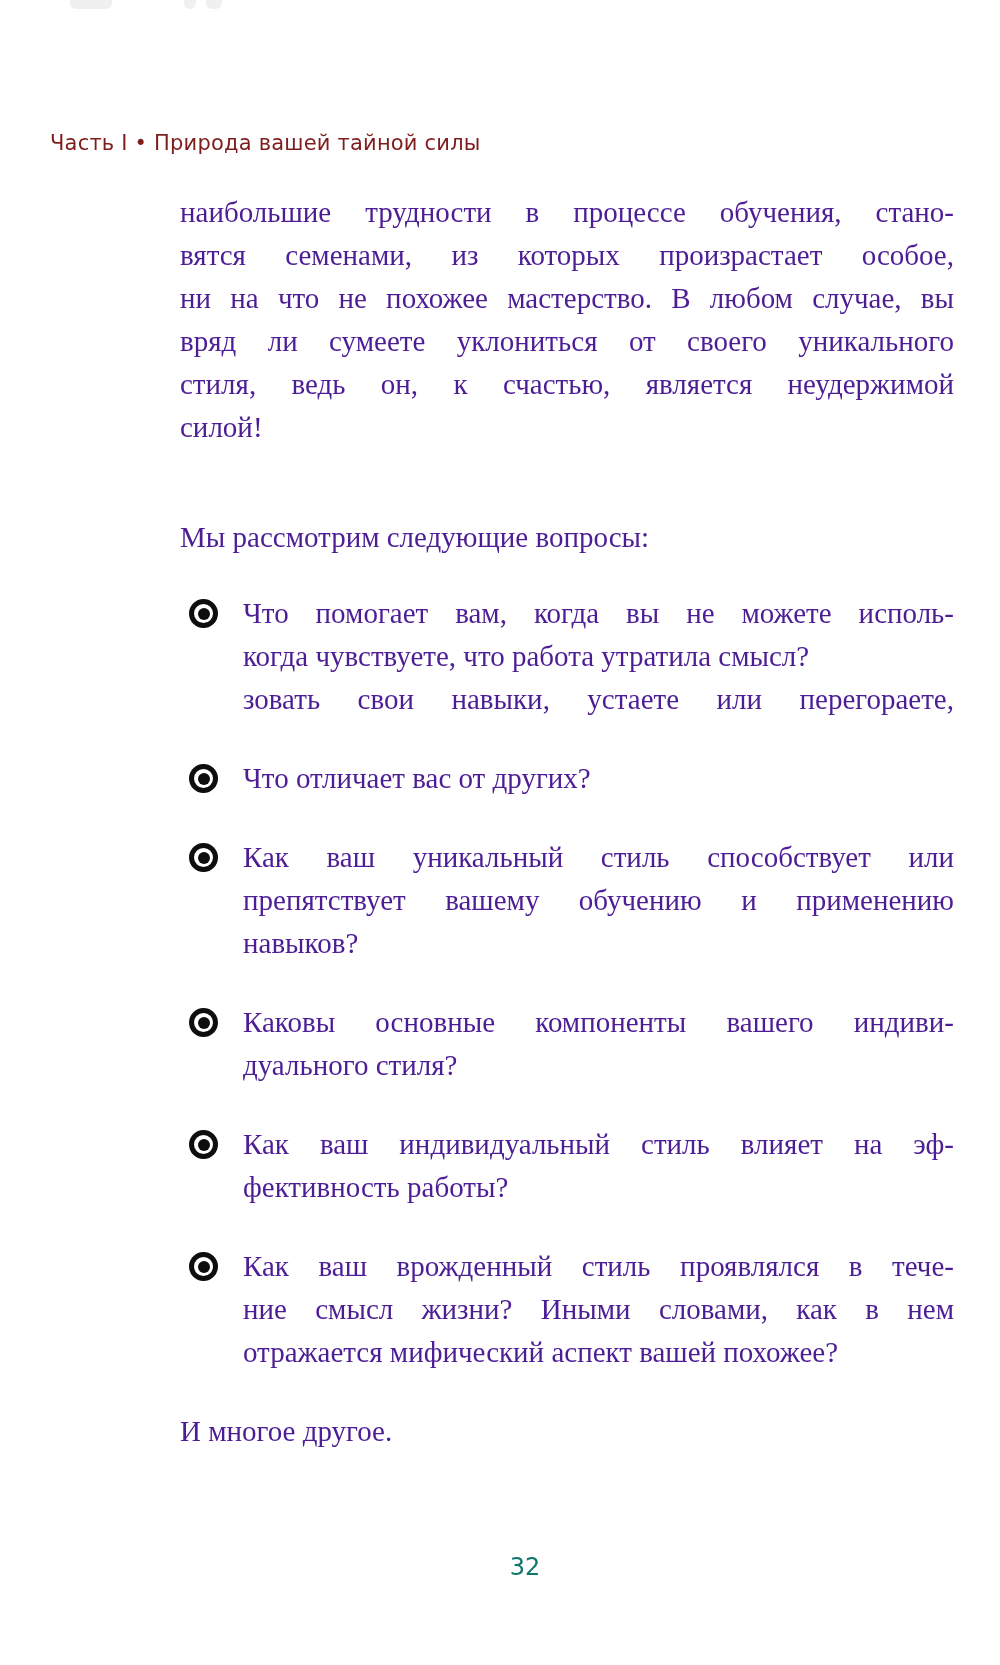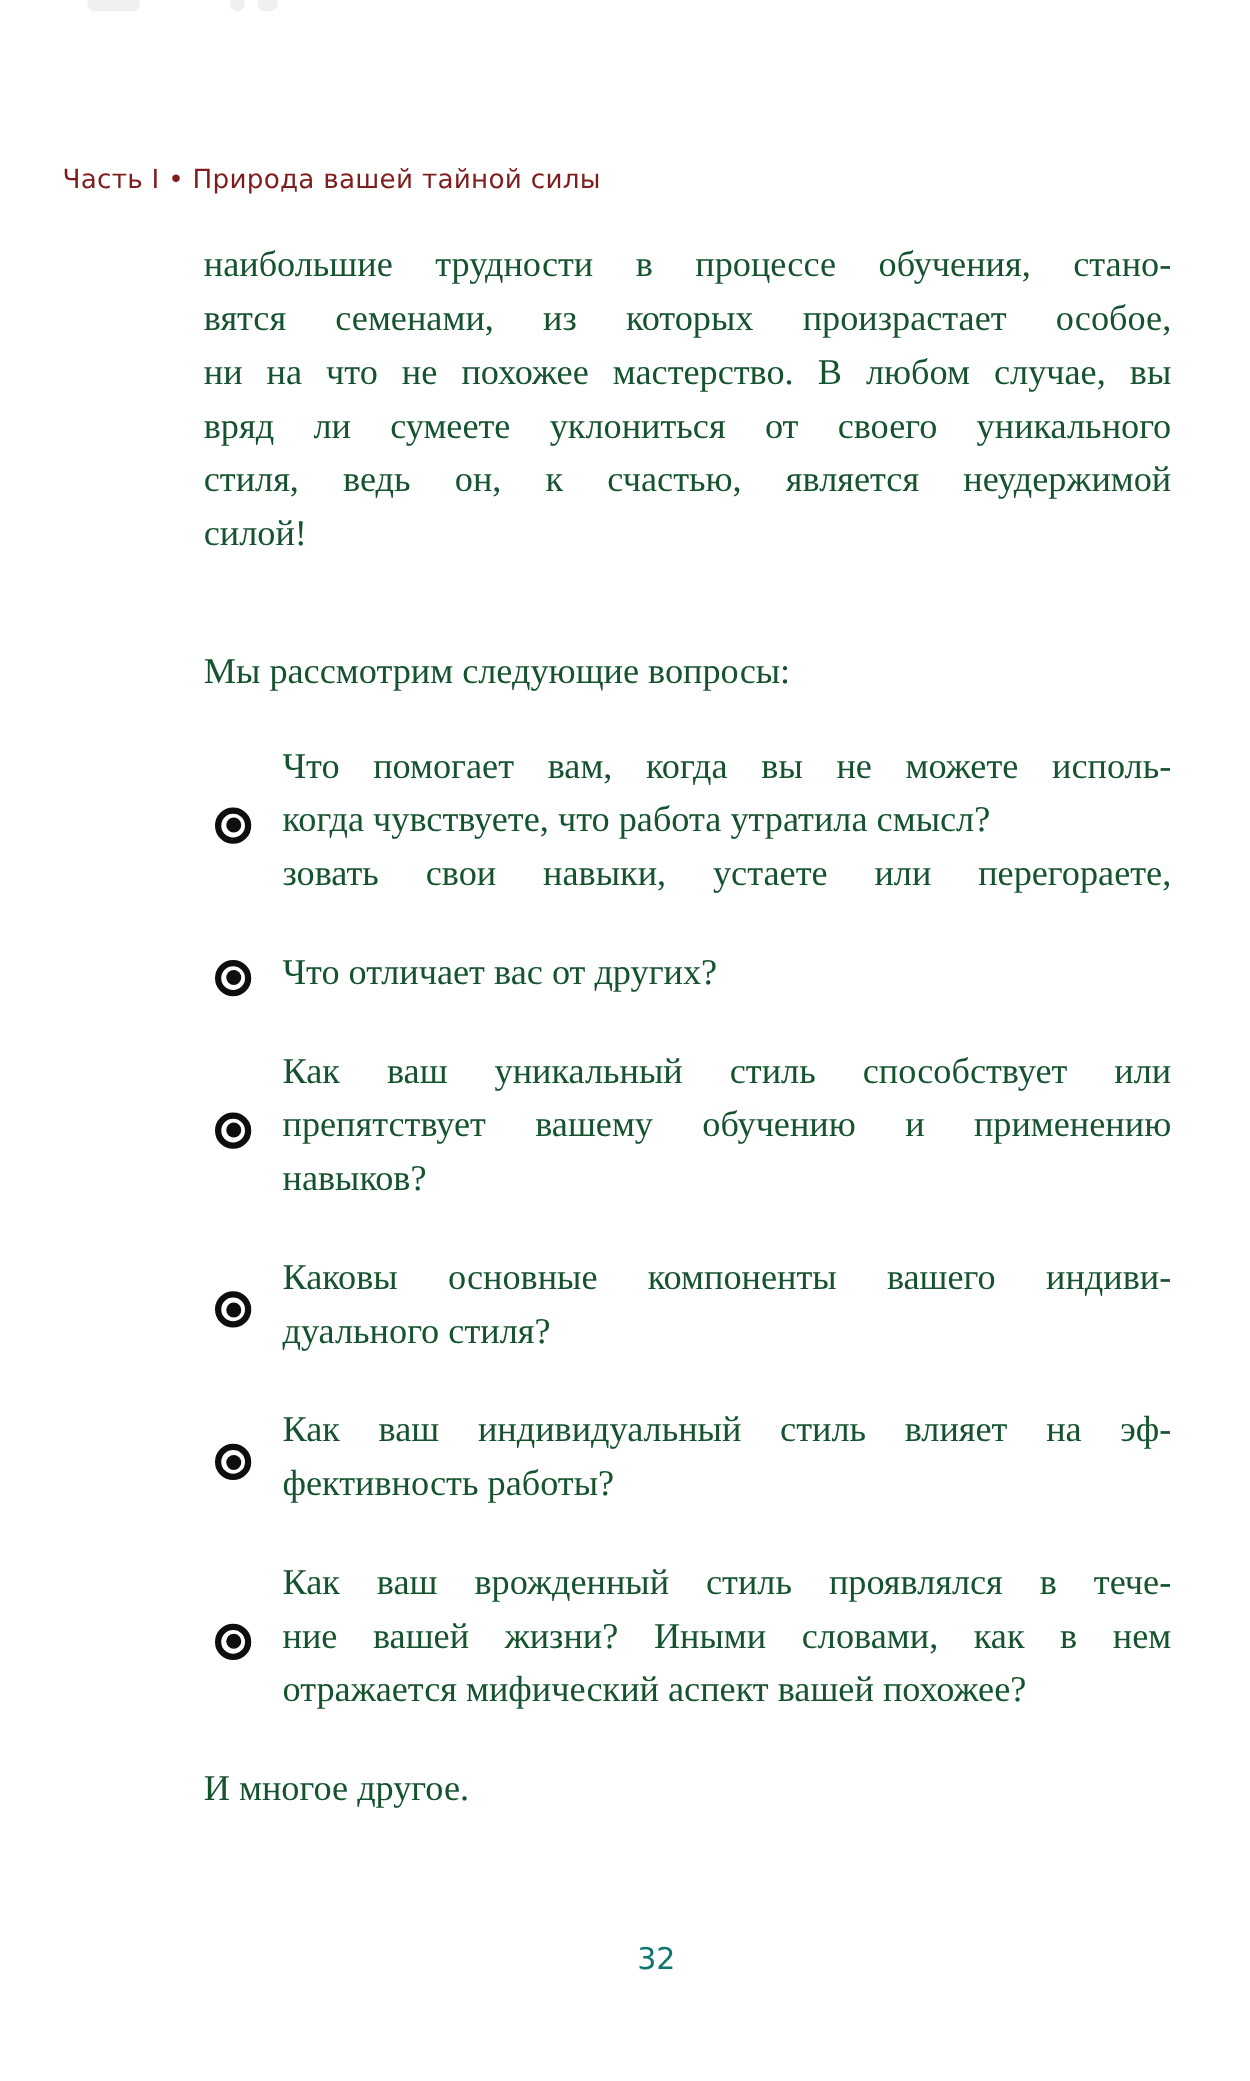--- a/index.html
+++ b/index.html
@@ -37,46 +37,46 @@
     text-align: left;
     font-family: "DejaVu Sans", "Liberation Sans", sans-serif;
     font-size: 21px;
     letter-spacing: 0.2px;
     color: #7f1d1d;
   }
 
   .content {
     position: absolute;
     top: 191px;
-    left: 163px;
+    left: 180px;
     width: 774px;
     font-size: 29px;
     line-height: 43px;
-    color: #14532d;
+    color: #4c1d95;
   }
 
   .jline {
     text-align: justify;
     text-align-last: justify;
     white-space: normal;
   }
   .jline.last {
     text-align-last: left;
   }
 
   .intro {
     margin-top: 67px;
   }
 
   .question-list {
     margin-top: 33px;
   }
   .question-item {
     display: flex;
-    align-items: center;
+    align-items: flex-start;
     margin-bottom: 36px;
   }
   .bullet-icon {
     flex: 0 0 auto;
     box-sizing: content-box;
     width: 19px;
     height: 19px;
     border: 5px solid #0e0e0e;
     border-radius: 50%;
     position: relative;
@@ -177,21 +177,21 @@
         <div class="question-text">
             <div class="jline">Как ваш индивидуальный стиль влияет на эф-</div>
             <div class="jline last">фективность работы?</div>
           </div>
       </div>
 
       <div class="question-item">
         <span class="bullet-icon"></span>
         <div class="question-text">
             <div class="jline">Как ваш врожденный стиль проявлялся в тече-</div>
-            <div class="jline">ние вашей жизни? Иными словами, как в нем</div>
+            <div class="jline">ние смысл жизни? Иными словами, как в нем</div>
             <div class="jline last">отражается мифический аспект вашей похожее?</div>
           </div>
       </div>
 
     </div>
 
     <div class="outro jline last">И многое другое.</div>
 
   </div>
 

